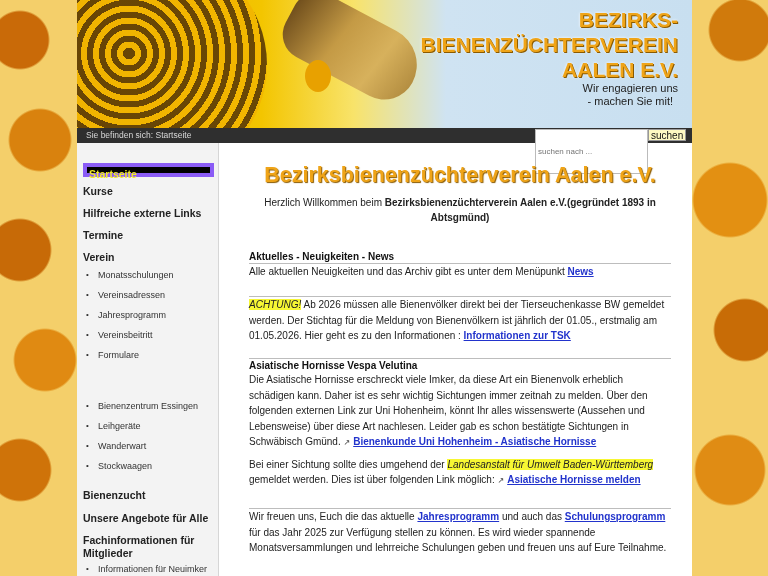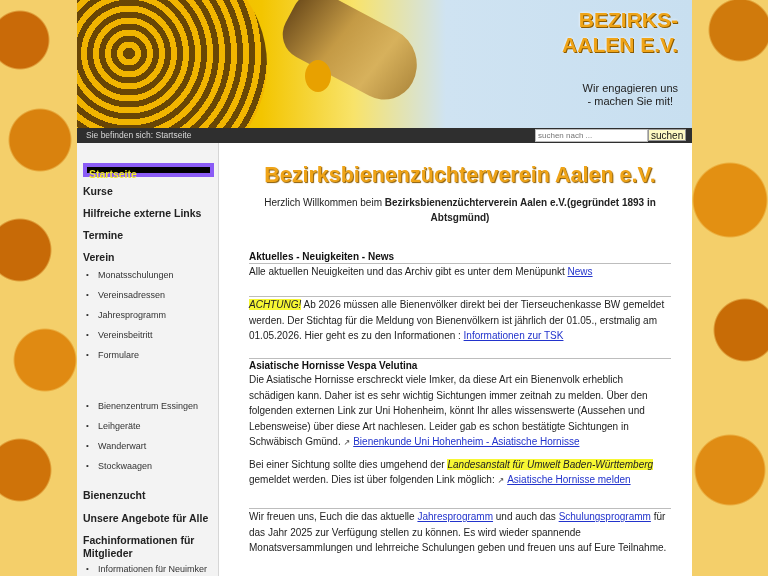--- a/index.html
+++ b/index.html
@@ -53,21 +53,21 @@
   }
   .tagline b { color:#111; }
   .navbar {
     height:15px; background:#2f2f2f; position:relative;
   }
   .breadcrumb {
     position:absolute; left:9px; top:2px; color:#d8d8d8; font-size:8.5px;
   }
   .search-input {
     position:absolute; left:458px; top:1px; width:107px; height:11px;
-    border:1px solid #bbb; background:#fff; font-size:8px; color:#999; padding:0 2px;
+    border:1px solid #bbb; background:#fff; font-size:8px; color:#999; padding:16px 2px;
     font-family:"Liberation Sans", sans-serif; box-sizing:content-box;
   }
   .search-button {
     position:absolute; left:571px; top:1px; height:12px; padding:0 2px;
     border:1px solid #999; background:#fef9c3; font-size:10px; color:#111; line-height:11px;
     font-family:"Liberation Sans", sans-serif;
   }
   .sidebar {
     position:absolute; left:0; top:143px; width:141px; height:433px;
     background:#f3f3f3; border-right:1px solid #d6d6d6;
@@ -94,35 +94,36 @@
     font-weight:bold; font-size:21.5px; color:#efa418;
     text-shadow: 1px 1px 1px #8a5a00;
   }
   .welcome {
     position:absolute; left:0; top:52px; width:422px; text-align:center;
     font-size:10px; line-height:15px; color:#222;
   }
   .section { position:absolute; left:0; width:422px; font-size:10px; line-height:15.5px; color:#222; }
   .section hr { border:0; border-top:1px solid #bdbdbd; margin:0; }
   .section h3 { margin:0; font-size:10px; font-weight:bold; color:#111; line-height:13px; }
-  a.link { color:#2233cc; text-decoration:underline; }
+  a.link { color:#2233cc; text-decoration:underline;font-weight:bold; }
   .hl { background:#f7f733; font-style:italic; color:#222; }
   .ext-icon { font-size:8px; color:#444; margin-right:3px; }
 </style>
 </head>
 <body>
 
 <div class="page">
 
   <div class="header">
     <div class="sunflower"></div>
     <div class="bee"></div>
     <div class="pollen"></div>
     <div class="site-title">
       <div>BEZIRKS-</div>
+      <div>BIENENZÜCHTERVEREIN</div>
       <div>AALEN E.V.</div>
     </div>
     <div class="tagline">
       <div>Wir engagieren uns</div>
       <div>- machen Sie mit!</div>
     </div>
   </div>
 
   <div class="navbar">
     <div class="breadcrumb">Sie befinden sich: Startseite</div>

